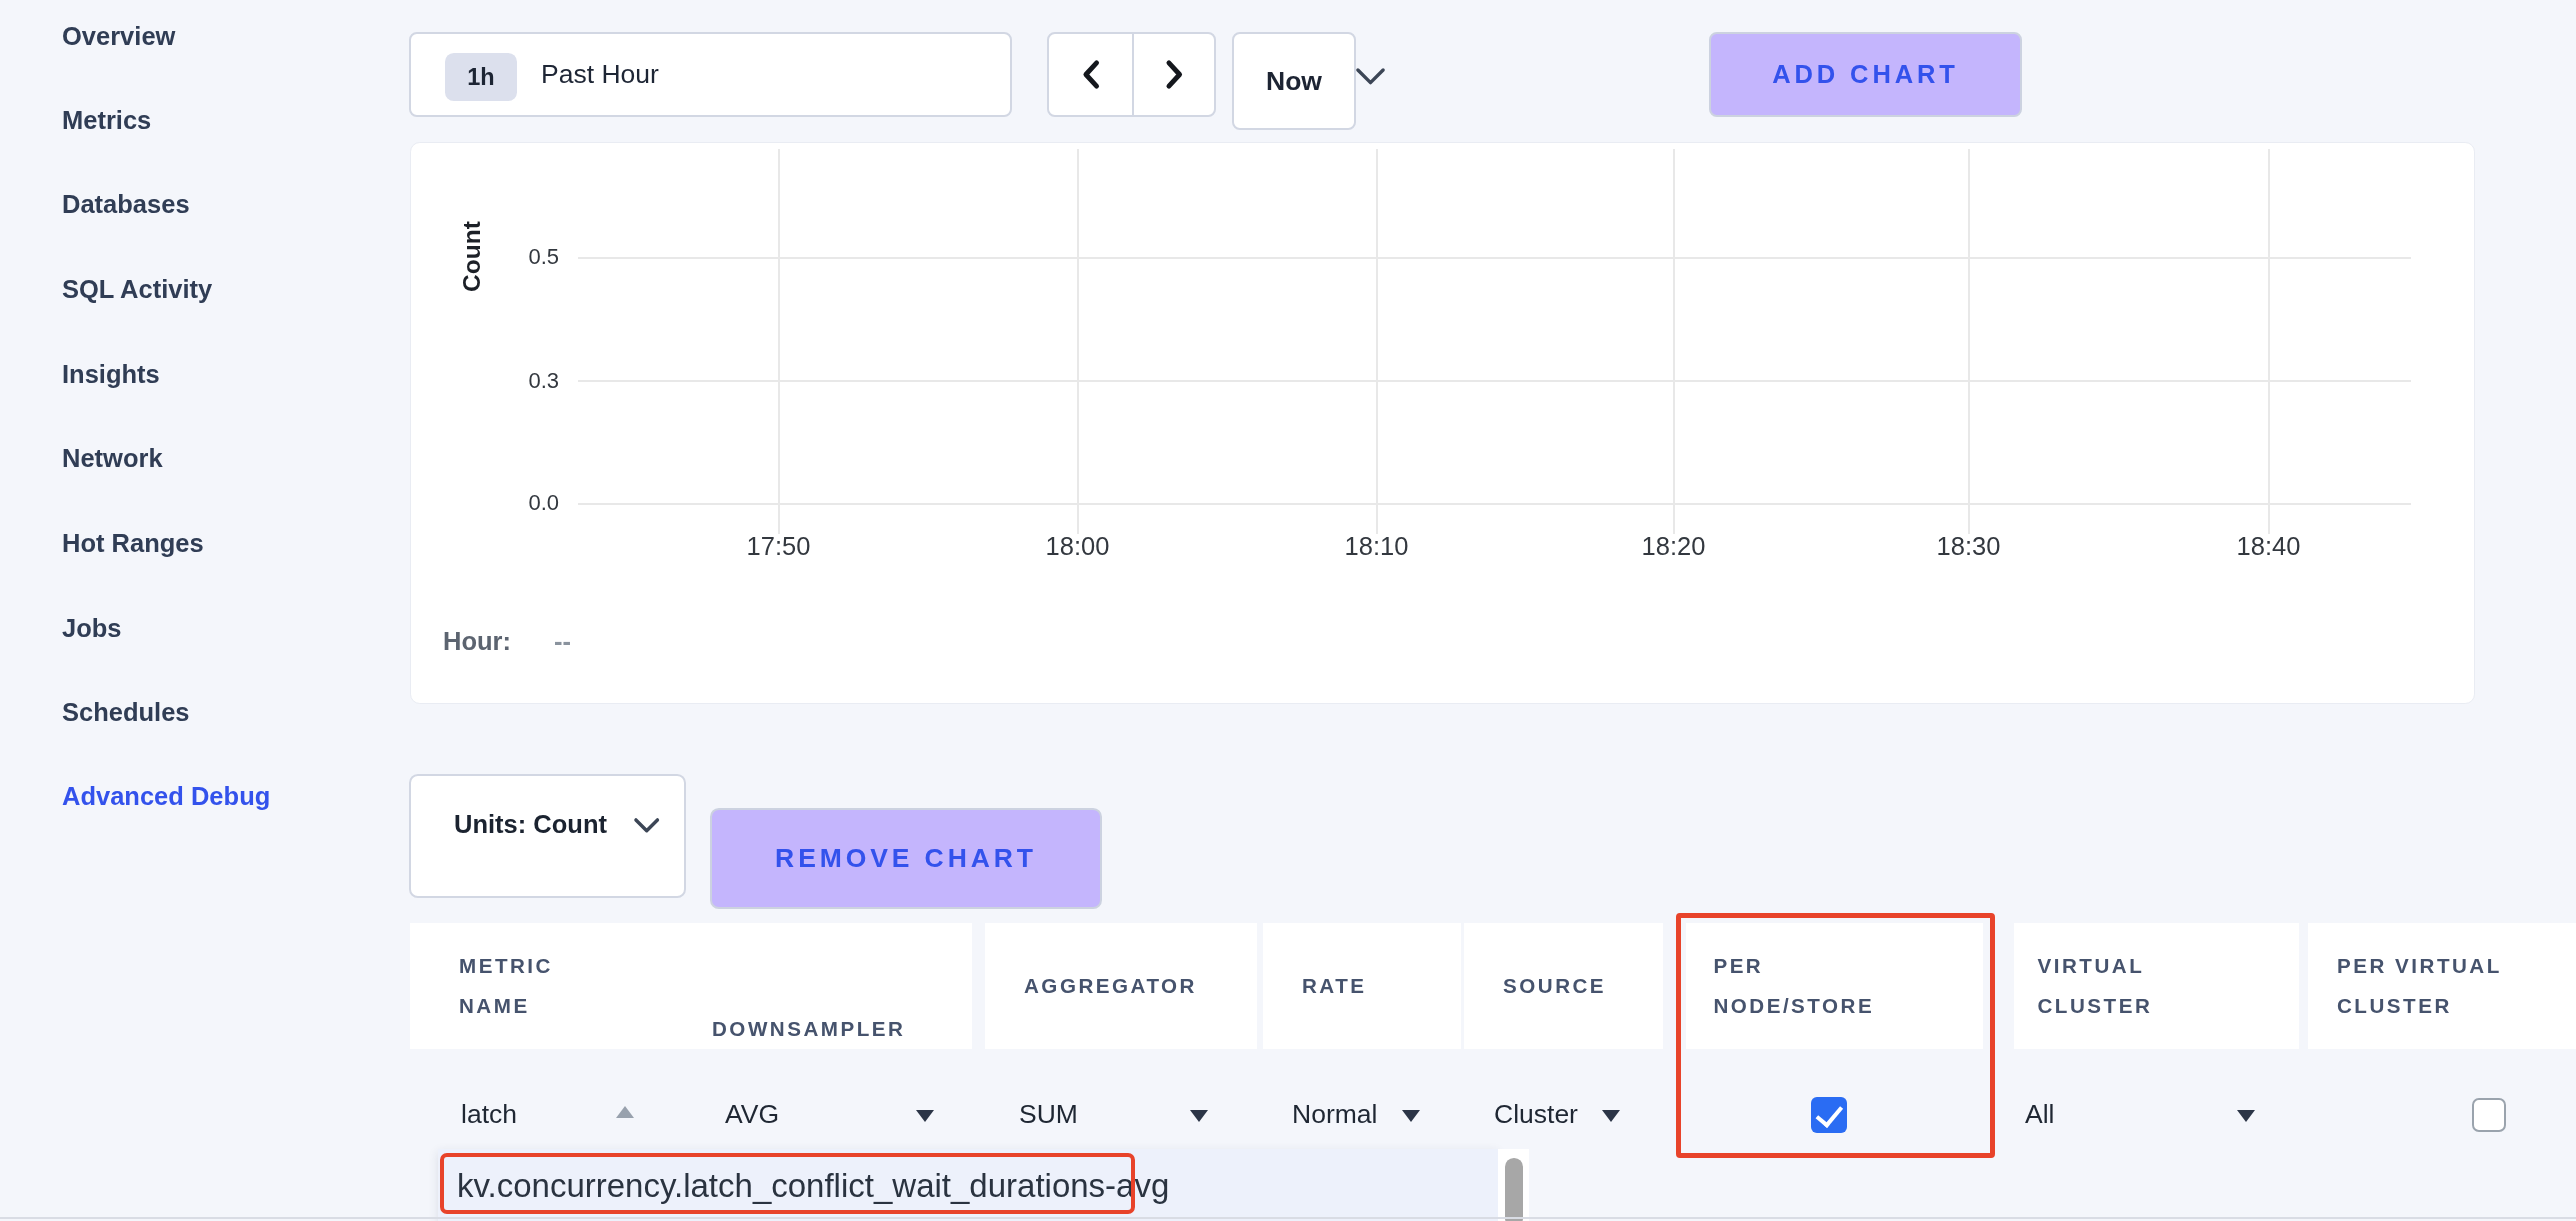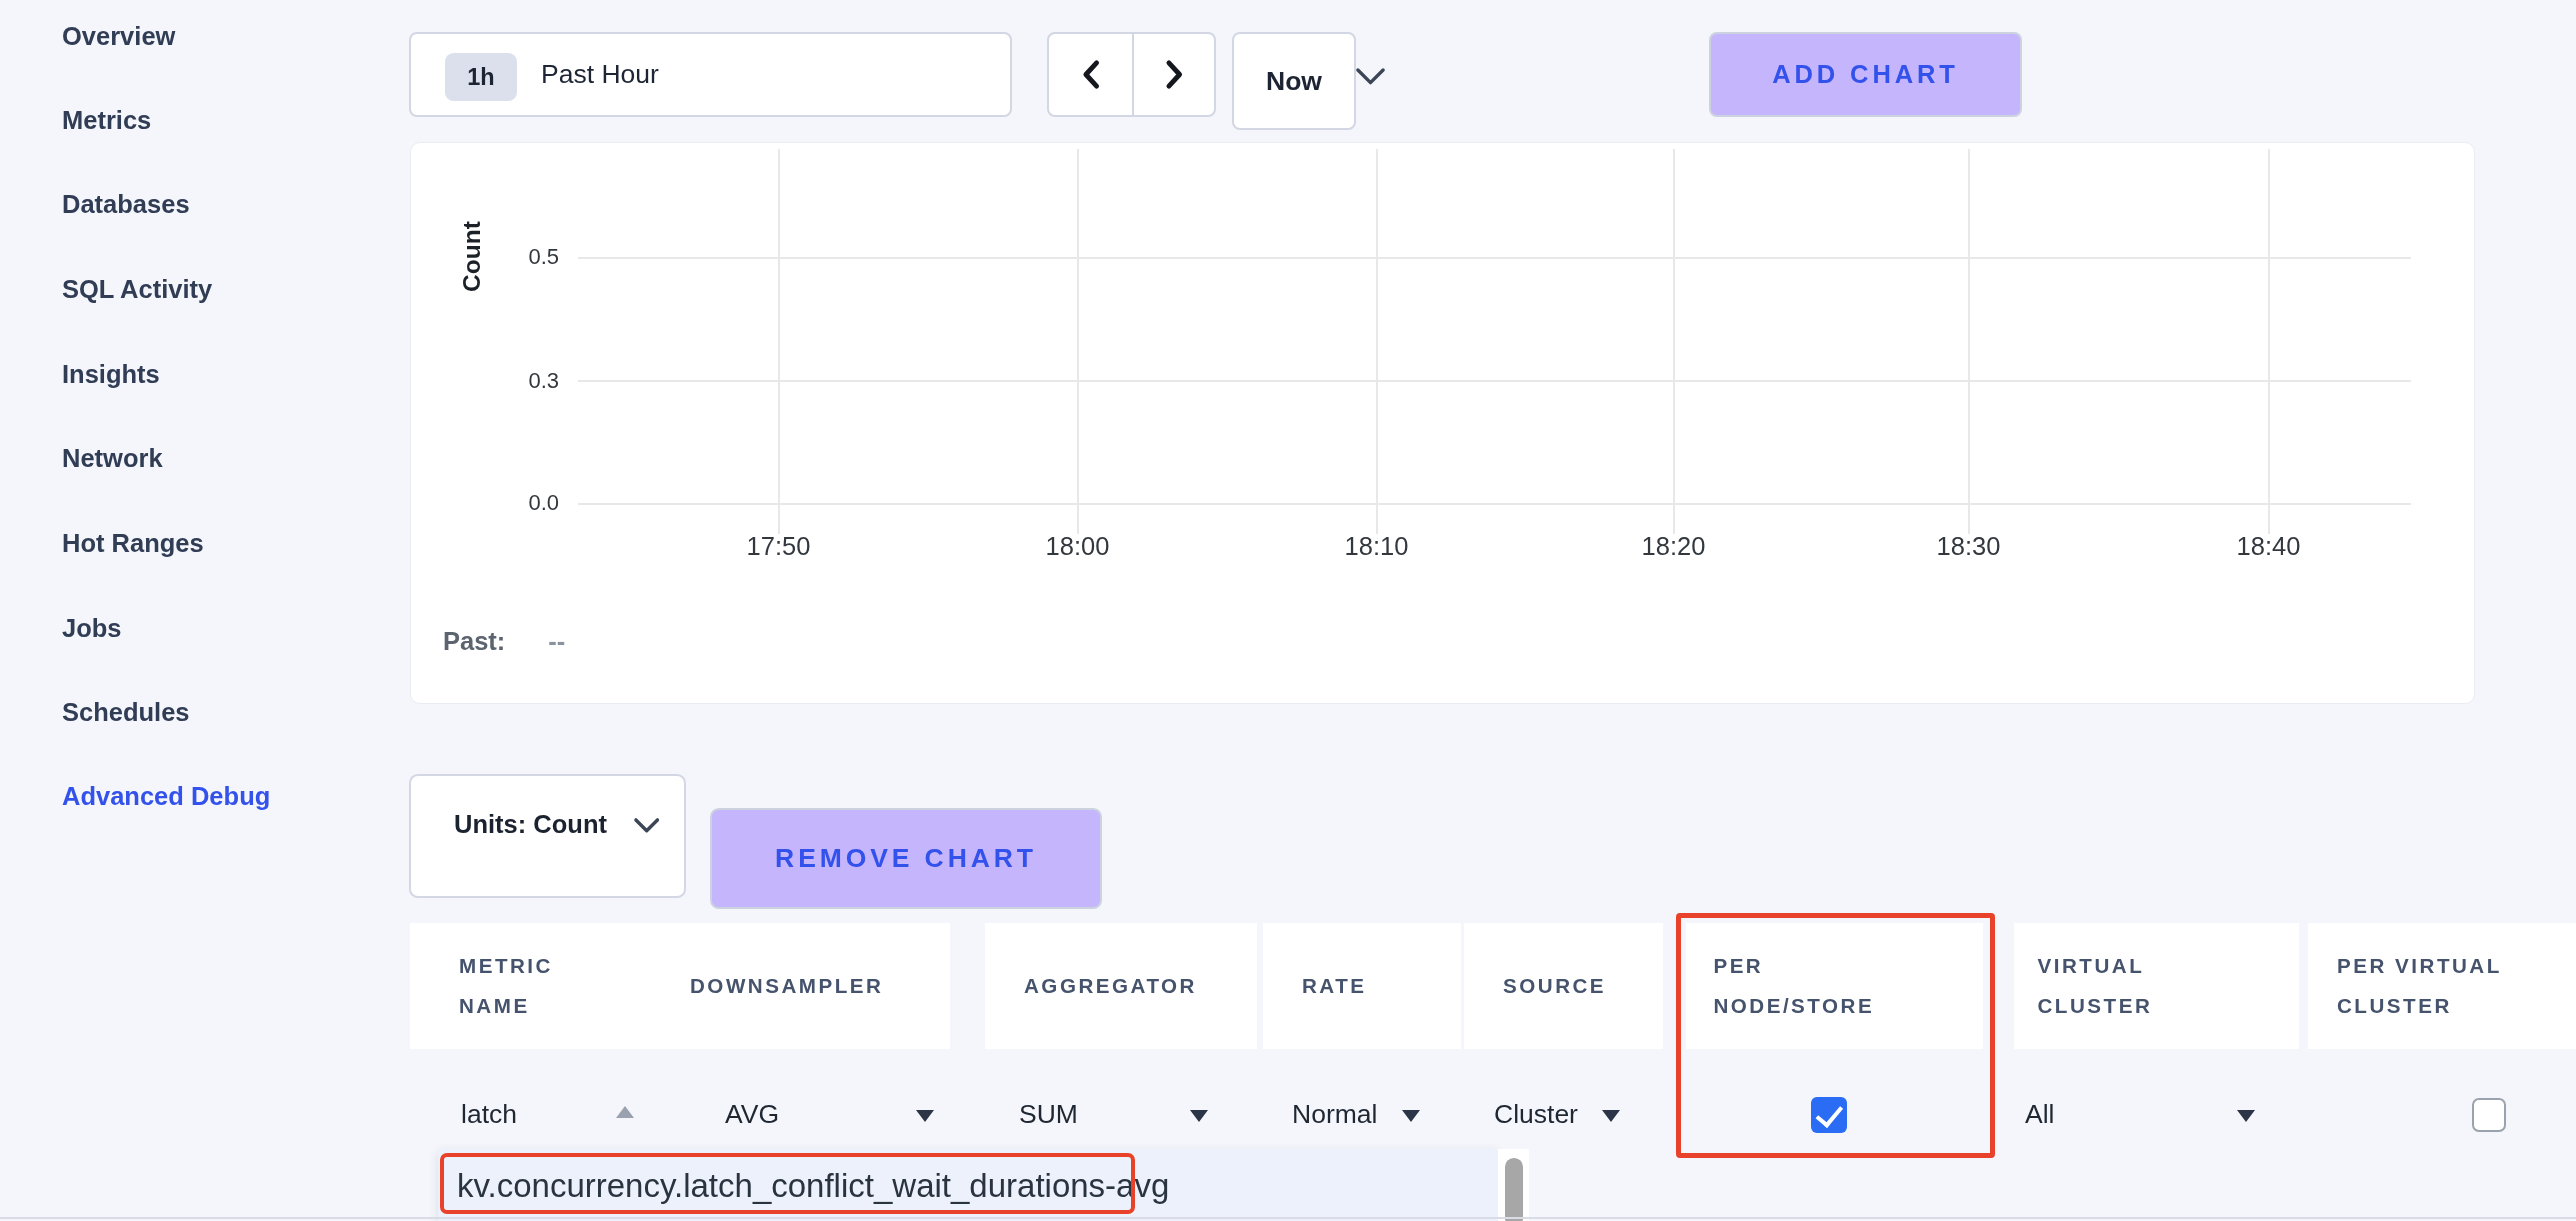--- a/index.html
+++ b/index.html
@@ -208,39 +208,39 @@
   </div>
 
   <div class="xtick" style="left:710px">17:50</div>
   <div class="xtick" style="left:1009px">18:00</div>
   <div class="xtick" style="left:1308px">18:10</div>
   <div class="xtick" style="left:1605px">18:20</div>
   <div class="xtick" style="left:1900px">18:30</div>
   <div class="xtick" style="left:2200px">18:40</div>
 
   <div class="time-row">
-    <span class="lbl">Past:</span><span class="val">--</span>
+    <span class="lbl">Hour:</span><span class="val">--</span>
   </div>
 
   <div class="ctl" style="left:409px;top:774px;width:277px;height:124px;border-radius:8.8px;cursor:pointer;">
     <span class="abs" style="left:43px;top:0;height:97px;line-height:97px;font-size:25.5px;font-weight:700;color:#1b2330;">Units: Count</span>
     <span class="abs chev" style="left:222px;top:41px;">
       <svg width="27.4" height="17.6" viewBox="0 0 28 18">
           <path d="M3 3 L14 14 L25 3" fill="none" stroke="#3c4656" stroke-width="3.5" stroke-linecap="round" stroke-linejoin="round"></path>
         </svg>
     </span>
   </div>
 
   <div class="link-btn" style="left:710px;top:808px;width:392px;height:101px;border-radius:8.8px;font-size:26.5px;">REMOVE CHART</div>
 
   <div class="hcell" style="left:410px;width:266px;padding-left:49px;">
     <span>METRIC</span>
       <span>NAME</span>
   </div>
-  <div class="hcell" style="left:651px;width:299px;">
+  <div class="hcell" style="left:673px;width:299px;justify-content:flex-end;">
     <span>DOWNSAMPLER</span>
   </div>
   <div class="hcell" style="left:985px;width:272px;">
     <span>AGGREGATOR</span>
   </div>
   <div class="hcell" style="left:1263px;width:198px;">
     <span>RATE</span>
   </div>
   <div class="hcell" style="left:1464px;width:199px;">
     <span>SOURCE</span>

